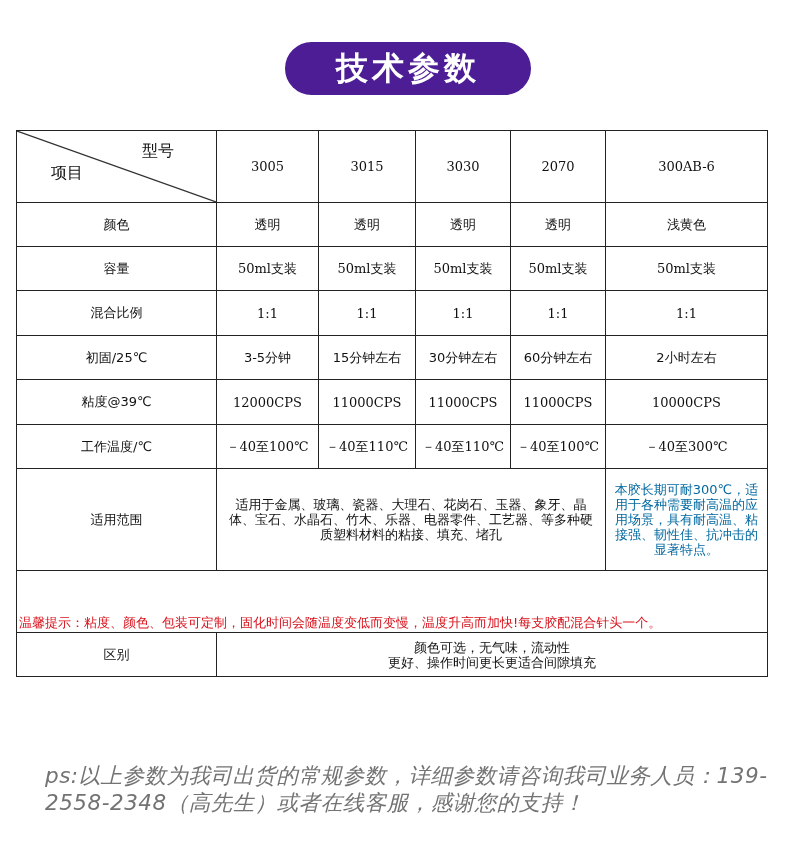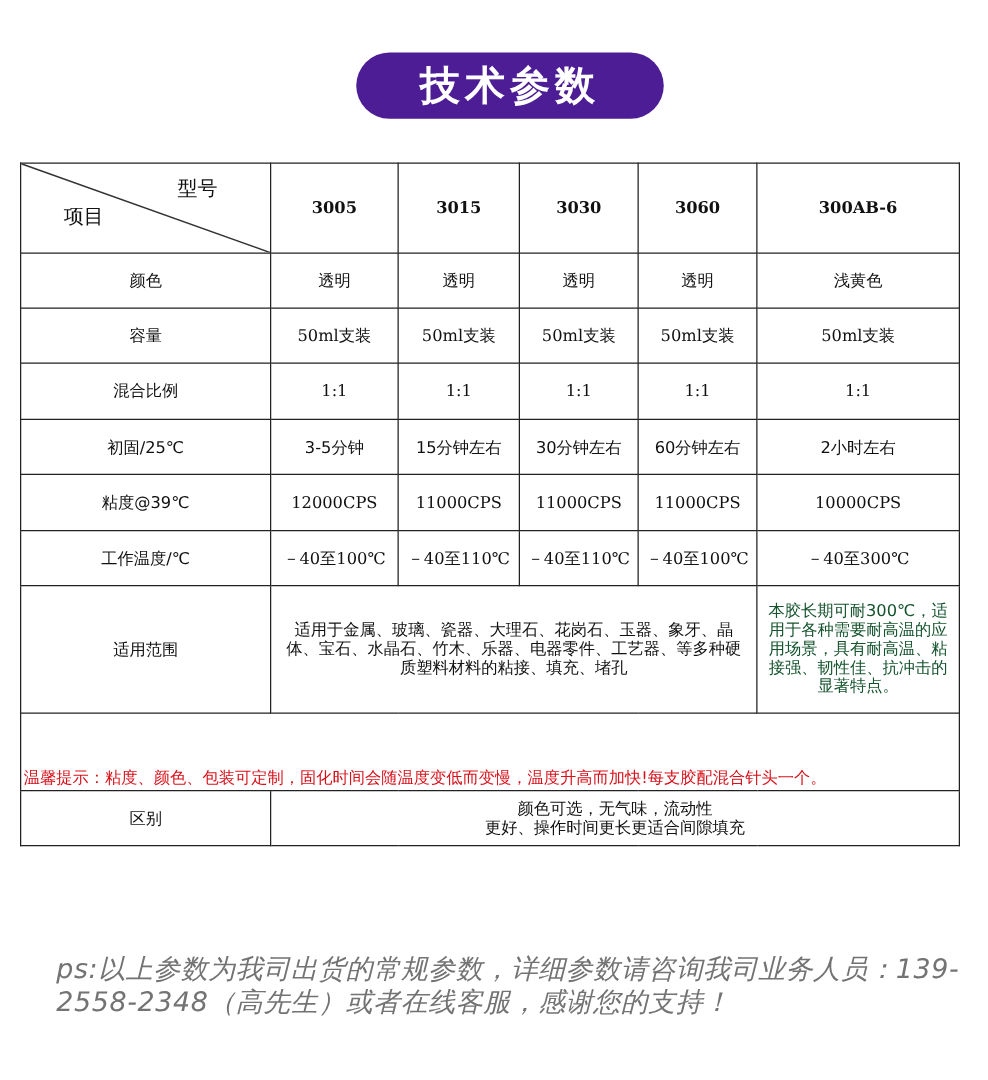--- a/index.html
+++ b/index.html
@@ -7,27 +7,27 @@
          font-family:"DejaVu Sans", "Liberation Sans", sans-serif; color:#111; }
   .title-pill { position:absolute; left:285px; top:42px; width:246px; height:53px;
                 background:#4c1d95; border-radius:27px; color:#fff;
                 display:flex; align-items:center; justify-content:center;
                 font-size:32px; font-weight:bold; letter-spacing:4px; }
   table.spec { position:absolute; left:16px; top:130px; width:751px;
                border-collapse:collapse; table-layout:fixed; }
   table.spec td { border:1.5px solid #222; text-align:center; vertical-align:middle;
                   padding:0 2px; font-size:13px; }
   .label-col { font-size:17px; }
-  .hdr-model { font-family:"DejaVu Serif", "Liberation Serif", serif; font-weight:bold; font-size:16px; }
+  .hdr-model { font-family:"DejaVu Serif", "Liberation Serif", serif; font-weight:normal; font-size:16px; }
   .serif-num { font-family:"DejaVu Serif", "Liberation Serif", serif; font-size:13px; }
   .corner { position:relative; padding:12px !important; }
   .corner svg { position:absolute; left:0; top:0; width:100%; height:100%; }
   .corner .c-model { position:absolute; right:42px; top:10px; font-size:16px; }
   .corner .c-item { position:absolute; left:34px; bottom:18px; font-size:16px;text-align:center; }
-  .red { color:#14532d; }
+  .red { color:#0369a1; }
   .notice-cell { text-align:left !important; color:#d8101a; font-size:16px; line-height:19px;
                  padding:0 0 0 2px !important; vertical-align:bottom !important; }
   .small-text { font-size:12.5px; line-height:15px; }
   .ps { position:absolute; left:45px; top:762px; width:750px;
         font-size:21.5px; line-height:27px; font-style:italic; color:#737373; letter-spacing:0.5px; }
 </style>
 </head>
 <body>
 
 <div class="title-pill">
@@ -48,21 +48,21 @@
     <td class="corner">
       <svg viewBox="0 0 200 72" preserveAspectRatio="none">
         <line x1="0" y1="0" x2="200" y2="72" stroke="#333" stroke-width="1.2"></line>
       </svg>
       <span class="c-model">型号</span>
       <span class="c-item">项目</span>
     </td>
     <td class="hdr-model">3005</td>
     <td class="hdr-model">3015</td>
     <td class="hdr-model">3030</td>
-    <td class="hdr-model">3060</td>
+    <td class="hdr-model">2070</td>
     <td class="hdr-model">300AB-6</td>
   </tr>
   <tr style="height:44px">
     <td class="label-col">颜色</td>
     <td>透明</td>
     <td>透明</td>
     <td>透明</td>
     <td>透明</td>
     <td>浅黄色</td>
   </tr>

